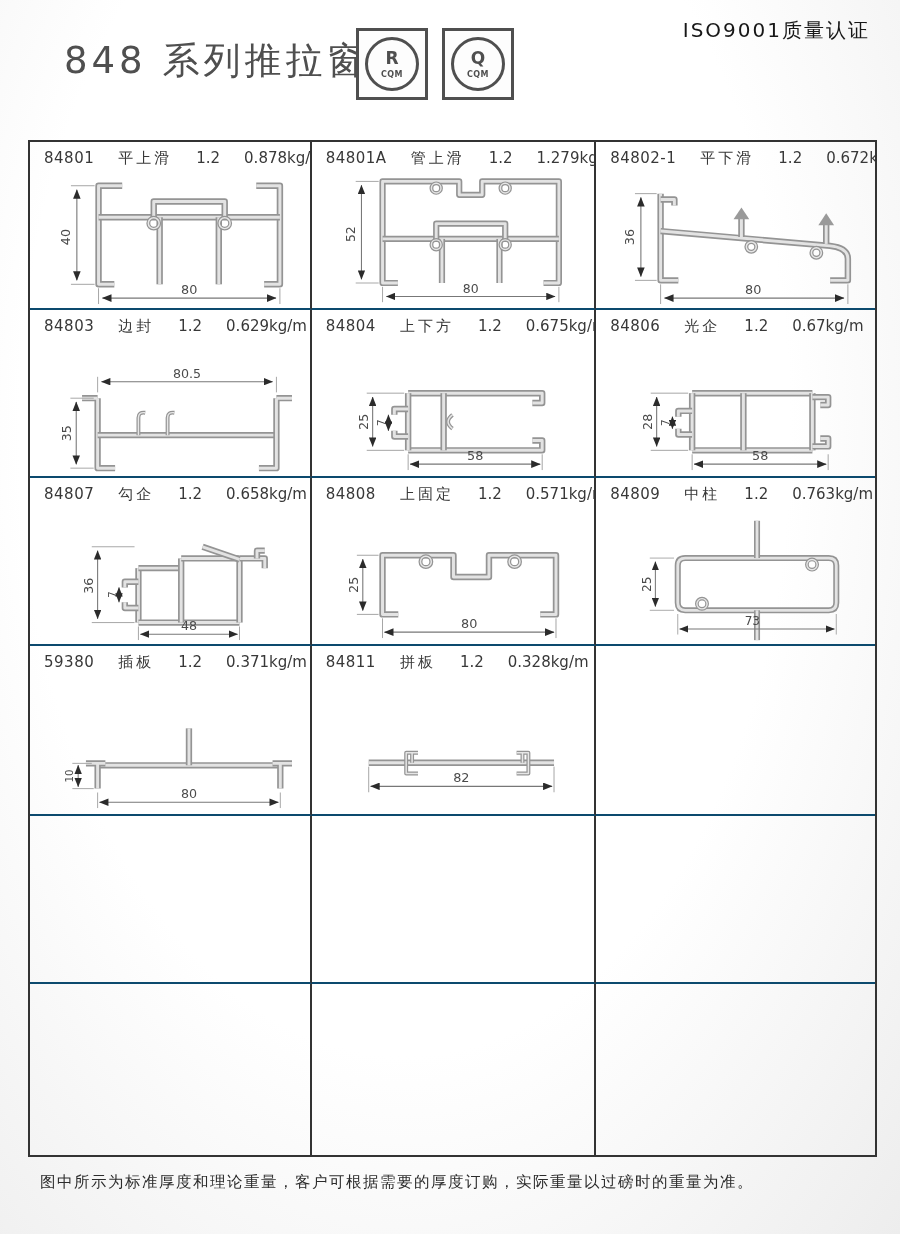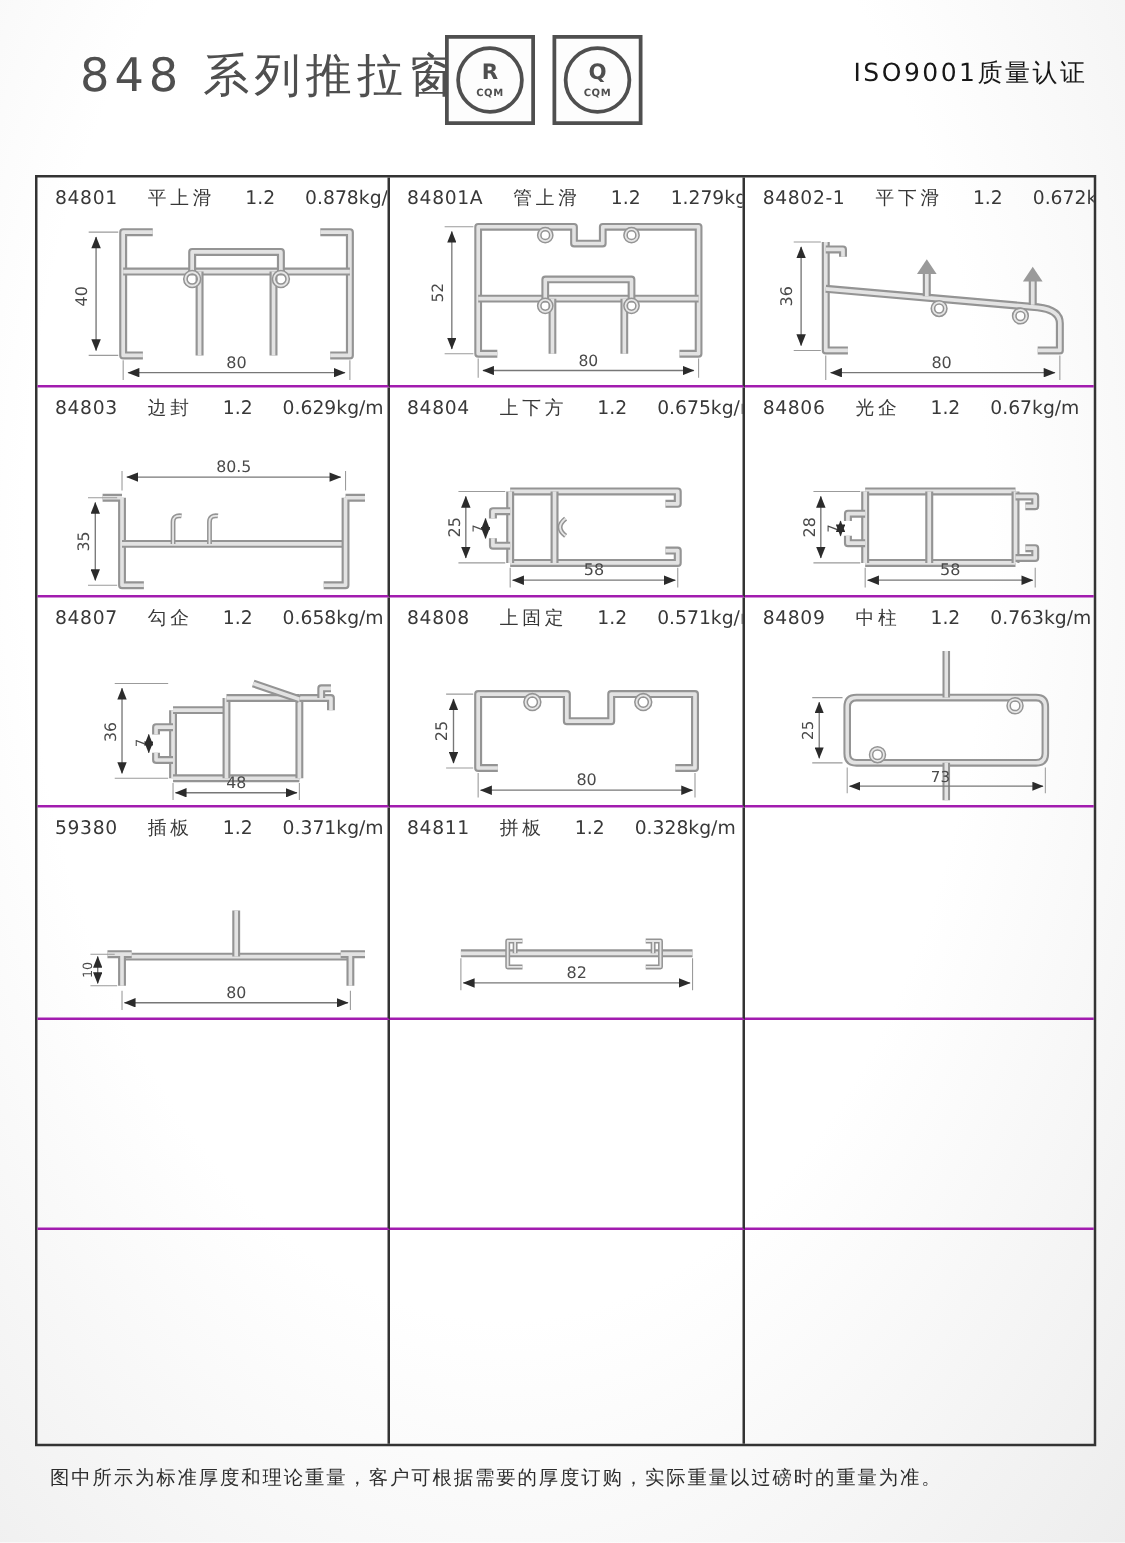--- a/index.html
+++ b/index.html
@@ -7,26 +7,26 @@
        background:radial-gradient(ellipse at 45% 35%, #ffffff 55%, #ededed 100%);}
   .page{position:relative;width:900px;height:1234px;overflow:hidden;}
 
   
   .title{position:absolute;left:64px;top:36px;font-size:37px;color:#4f4f4f;letter-spacing:4px;font-weight:400;text-align:right;}
   .logos{position:absolute;left:356px;top:28px;display:flex;gap:14px;}
   .logo{width:66px;height:66px;border:3px solid #4f4f4f;display:flex;align-items:center;justify-content:center;background:#fdfdfd;}
   .logo-circle{width:48px;height:48px;border:3px solid #4f4f4f;border-radius:50%;display:flex;flex-direction:column;align-items:center;justify-content:center;line-height:1;}
   .logo-letter{font-size:17px;font-weight:700;color:#4f4f4f;}
   .logo-sub{font-size:8px;font-weight:700;color:#4f4f4f;margin-top:4px;letter-spacing:0.5px;}
-  .certs{position:absolute;right:30px;top:16px;text-align:right;color:#171717;font-size:20px;font-weight:500;line-height:29px;letter-spacing:2px;margin-top:28px;}
+  .certs{position:absolute;right:30px;top:16px;text-align:right;color:#171717;font-size:20px;font-weight:500;line-height:29px;letter-spacing:2px;}
 
   
   .grid{position:absolute;left:28px;top:140px;width:845px;border:2px solid #333;
         display:grid;grid-template-columns:1fr 1.01fr 0.99fr;grid-template-rows:168px 168px 168px 170px 168px 171px;background:transparent;}
-  .cell{border-right:2px solid #333;border-bottom:2px solid #a21caf;overflow:hidden;}
+  .cell{border-right:2px solid #333;border-bottom:2px solid #0c4a6e;overflow:hidden;}
   .cell:nth-child(3n){border-right:none;}
   .cell:nth-child(n+16){border-bottom:none;}
   .cell-head{display:flex;align-items:baseline;gap:24px;padding:7px 4px 0 14px;font-size:15px;color:#383838;white-space:nowrap;}
   .p-code{letter-spacing:0.5px;}
   .p-name{letter-spacing:3px;}
   .cell svg{display:block;margin:0 auto;}
 
   
   .dbl{stroke:#949494;stroke-width:6.5;fill:none;stroke-linejoin:round;stroke-linecap:butt;}
   .lt{stroke:#e3e3e3;stroke-width:3;fill:none;stroke-linejoin:round;stroke-linecap:butt;}

